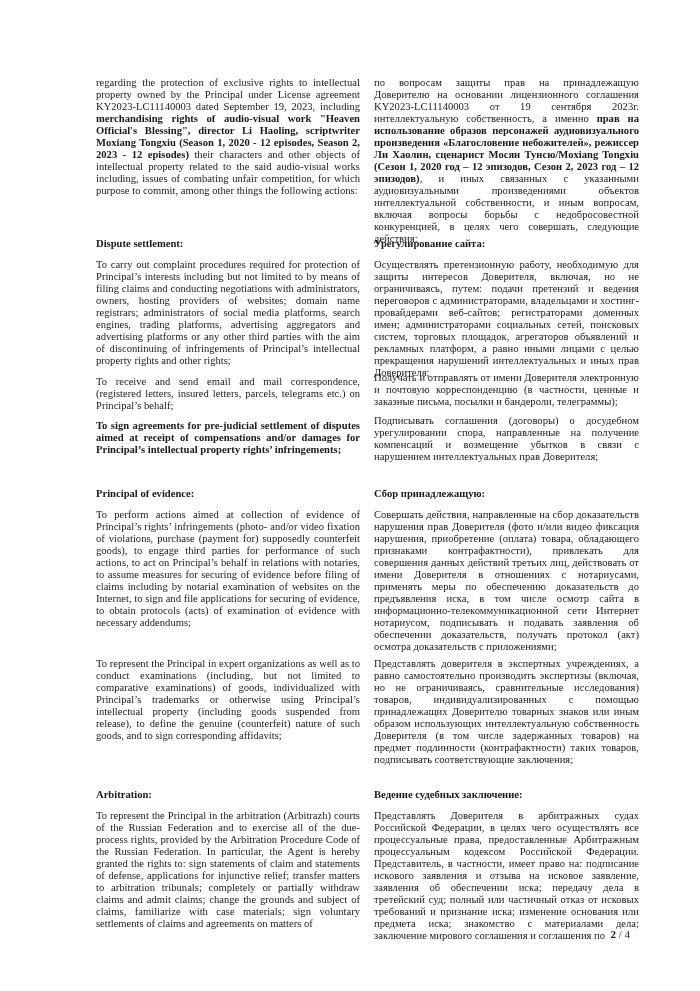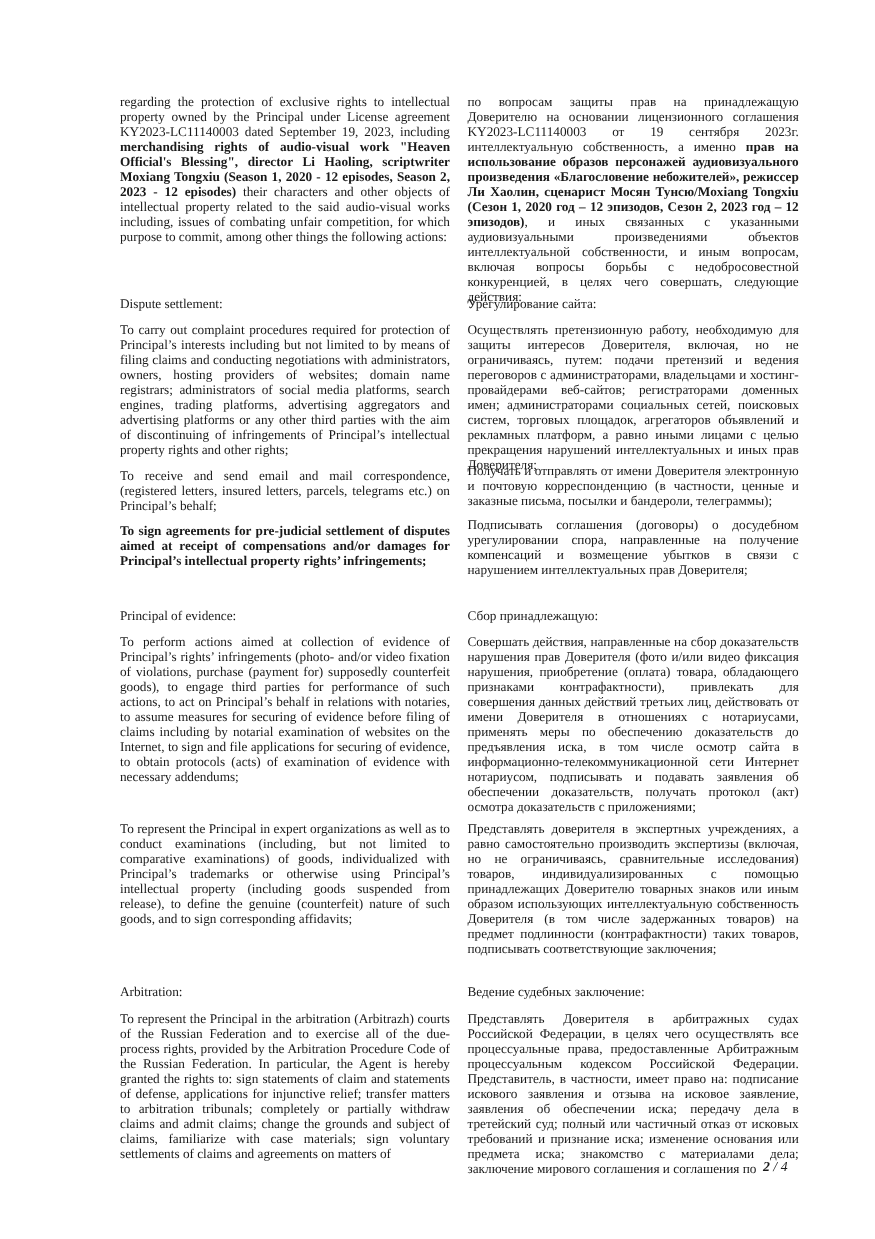--- a/index.html
+++ b/index.html
@@ -10,26 +10,26 @@
     font-family:"Liberation Serif", "DejaVu Serif", serif;
     font-size:10.6px;
     line-height:12px;
     color:#1a1a1a;
     text-align:justify;
     hyphens:none;
   }
   .left { left:84px; width:264px; }
   .right { left:362px; width:265px; }
   .block { position:absolute; left:0; width:100%; margin:12px; }
-  .heading { font-weight:normal; }
+  .heading { font-weight:bold; }
   p { margin:0; }
   b { font-weight:bold; }
   .pgnum {
     position:absolute; left:590px; top:928px; width:40px; text-align:right;
-    font-family:"Liberation Serif", "DejaVu Serif", serif; font-size:11px; color:#1a1a1a;font-style:italic;
+    font-family:"Liberation Serif", "DejaVu Serif", serif; font-size:11px; color:#1a1a1a;
   }
   .pgnum .cur { font-weight:bold; }
 </style>
 </head>
 <body>
 
 <div class="page">
 
   <div class="col left">
     <p class="block" style="top:65px;"><span>regarding the protection of exclusive rights to intellectual property owned by the Principal under License agreement KY2023-LC11140003 dated September 19, 2023, including </span><b>merchandising rights of audio-visual work "Heaven Official's Blessing", director Li Haoling, scriptwriter Moxiang Tongxiu (Season 1, 2020 - 12 episodes, Season 2, 2023 - 12 episodes)</b><span> their characters and other objects of intellectual property related to the said audio-visual works including, issues of combating unfair competition, for which purpose to commit, among other things the following actions:</span></p>

